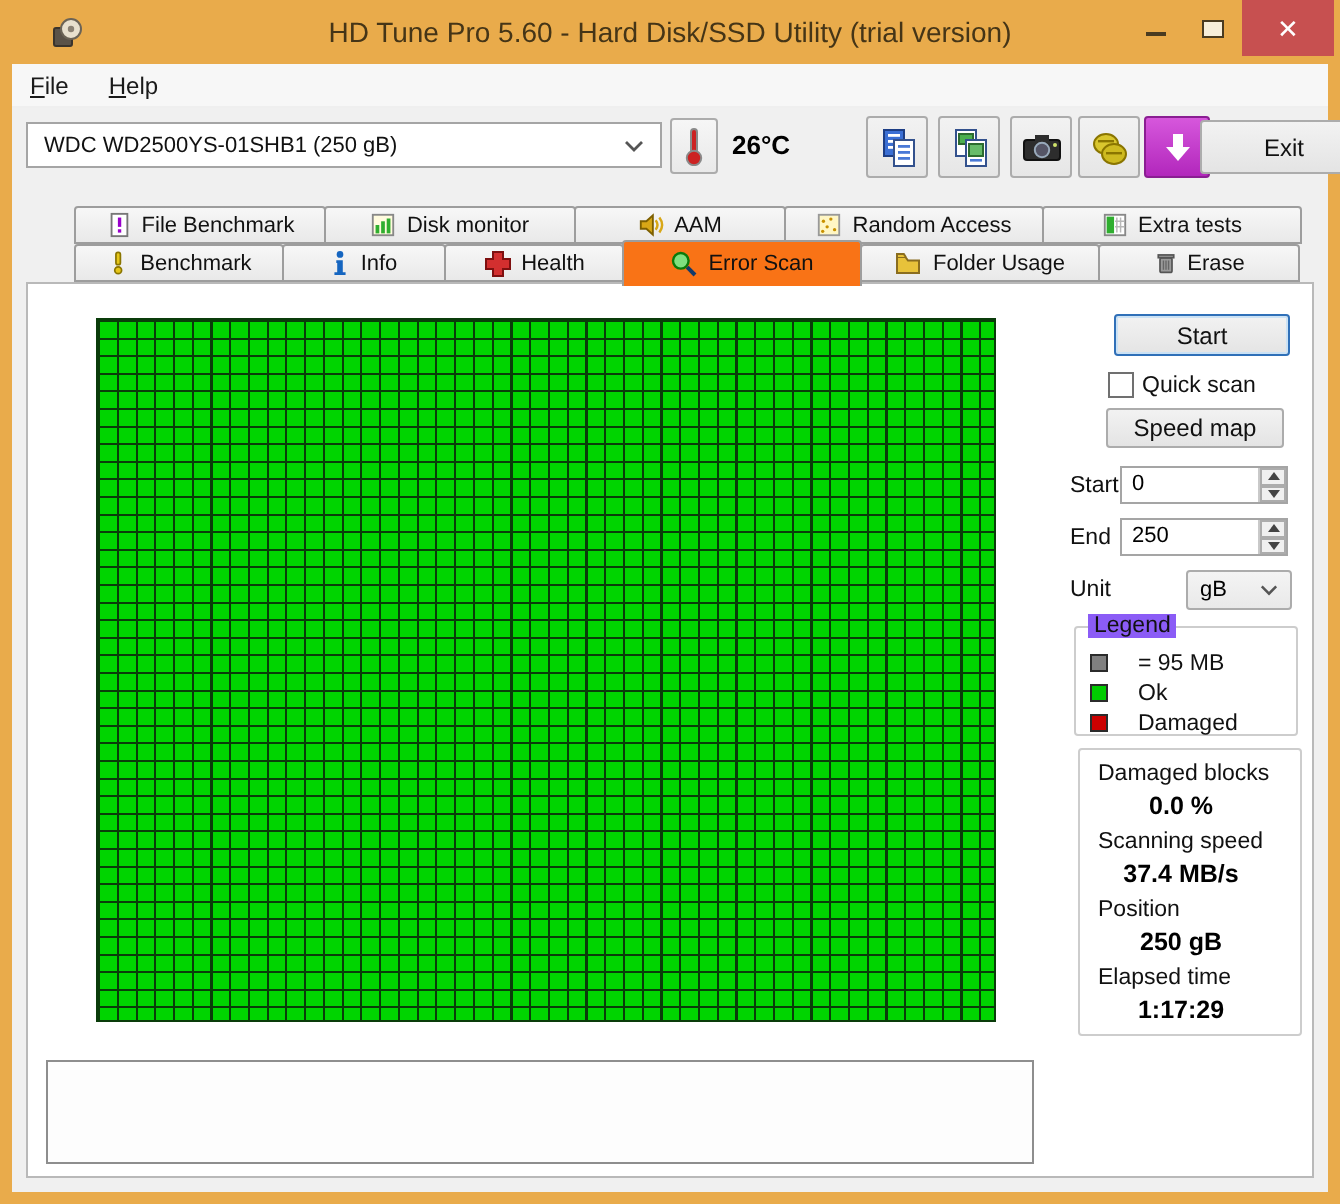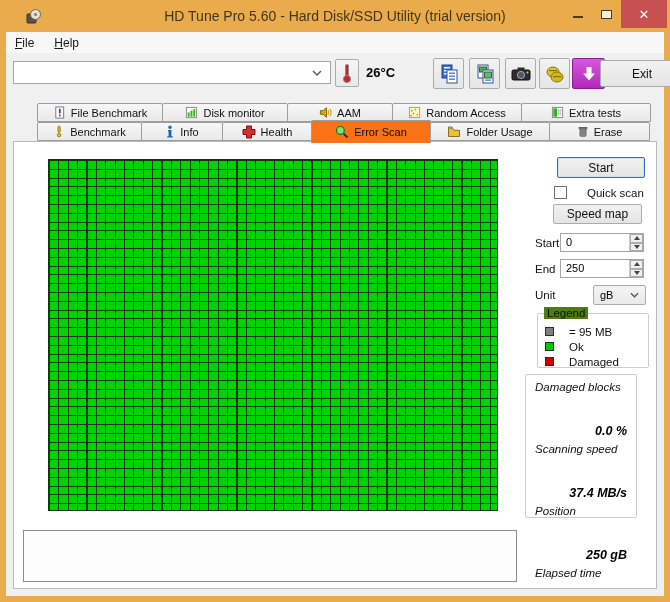--- a/index.html
+++ b/index.html
@@ -38,43 +38,43 @@
   .tab { height:19px; background:linear-gradient(#F7F7F7,#E9E9E9); border:1px solid #9D9D9D; border-radius:2px 2px 0 0; display:flex; align-items:center; justify-content:center; gap:5px; font-size:11px; color:#111; margin-right:-1px; }
   .tab.active { background:#f97316; height:23px; margin-top:-2px; border-bottom:none; position:relative; z-index:4; }
 
   
   .panel { position:absolute; left:7px; top:109px; width:644px; height:448px; background:#fff; border:1px solid #B9B9B9; z-index:2;padding-left:16px; }
   .scan-grid { position:absolute; left:34px; top:17px; width:450px; height:352px; }
 
   
   .btn { background:linear-gradient(#F2F2F2,#E4E4E4); border:1px solid #ACACAC; border-radius:2px; font-size:12px; color:#111; display:flex; align-items:center; justify-content:center; }
   .start-btn { position:absolute; left:543px; top:15px; width:88px; height:21px; border:1px solid #3070B8; box-shadow:inset 0 0 0 1px #CBE2F5; }
-  .quick-row { position:absolute; left:540px; top:44px; display:flex; align-items:center; gap:20px; font-size:11.5px; color:#111; }
+  .quick-row { position:absolute; left:540px; top:44px; display:flex; align-items:center; gap:4px; font-size:11.5px; color:#111; }
   .checkbox { width:13px; height:13px; background:#fff; border:1px solid #707070; }
   .speedmap-btn { position:absolute; left:539px; top:62px; width:89px; height:20px; }
   .field-label { position:absolute; font-size:11.5px; color:#111; }
   .num-input { position:absolute; width:84px; height:19px; background:#fff; border:1px solid #A5A5A5; display:flex; align-items:stretch; font-size:11px; }
   .num-input .val { flex:1; padding:2px 0 0 5px; }
   .spinner { width:14px; border-left:1px solid #C9C9C9; display:flex; flex-direction:column; }
   .spin { flex:1; background:#F0F0F0; border:1px solid #ACACAC; display:flex; align-items:center; justify-content:center; }
   .tri-up { width:0; height:0; border-left:3px solid transparent; border-right:3px solid transparent; border-bottom:4px solid #444; }
   .tri-down { width:0; height:0; border-left:3px solid transparent; border-right:3px solid transparent; border-top:4px solid #444; }
   .unit-select { position:absolute; left:579px; top:143px; width:53px; height:20px; background:linear-gradient(#F4F4F4,#E9E9E9); border:1px solid #ACACAC; border-radius:2px; display:flex; align-items:center; font-size:11px; padding:0 6px; }
   .unit-select .grow { flex:1; }
 
   .groupbox { position:absolute; border:1px solid #CDCDCD; border-radius:2px; }
   .legend-box { left:523px; top:171px; width:112px; height:55px; padding:10px 0 0 7px; }
-  .group-title { position:absolute; top:-7px; left:6px; background:#4d7c0f; padding:0 3px; font-size:11.5px; color:#111; }
+  .group-title { position:absolute; top:-7px; left:6px; background:#8b5cf6; padding:0 3px; font-size:11.5px; color:#111; }
   .legend-item { display:flex; align-items:center; gap:15px; font-size:11.5px; color:#111; height:15px; }
   .swatch { width:9px; height:9px; border:1px solid #2b2b2b; }
 
-  .status-box { left:511px; top:232px; width:112px; height:144px; padding:6px 0 0 0;font-style:italic; }
+  .status-box { left:525px; top:232px; width:112px; height:144px; padding:6px 0 0 0; }
   .status-row { margin-bottom:3px; }
   .status-label { font-size:11.5px; color:#111; padding-left:9px; height:15px; }
-  .status-value { font-size:12.5px; font-weight:bold; color:#000; text-align:right; padding-right:9px; height:16px;margin-top:28px; }
+  .status-value { font-size:12.5px; font-weight:bold; color:#000; text-align:center; padding-right:9px; height:16px; }
 
   .bottom-textbox { position:absolute; left:9px; top:388px; width:494px; height:52px; background:#FDFDFD; border:1px solid #8E8E8E; }
 
   svg { display:block; }
 </style>
 </head>
 <body>
 
 <div id="window">
 
@@ -99,20 +99,21 @@
   </div>
 
   <div class="client">
 
     <div class="menubar">
       <span class="menu-item">File</span>
       <span class="menu-item">Help</span>
     </div>
 
     <div class="combo">
+      <span>WDC WD2500YS-01SHB1 (250 gB)</span>
       <span class="grow"></span>
       <svg width="10" height="6" viewBox="0 0 10 6">
           <polyline points="1,1 5,5 9,1" fill="none" stroke="#555" stroke-width="1.4"></polyline>
         </svg>
     </div>
 
     <div class="thermo-btn">
       <svg width="12" height="20" viewBox="0 0 12 20">
         <rect x="4.5" y="1.5" width="3" height="12" rx="1.5" fill="#CC2222" stroke="#8a8a8a"></rect>
         <circle cx="6" cy="16" r="3.6" fill="#CC2222" stroke="#8a8a8a"></circle>

